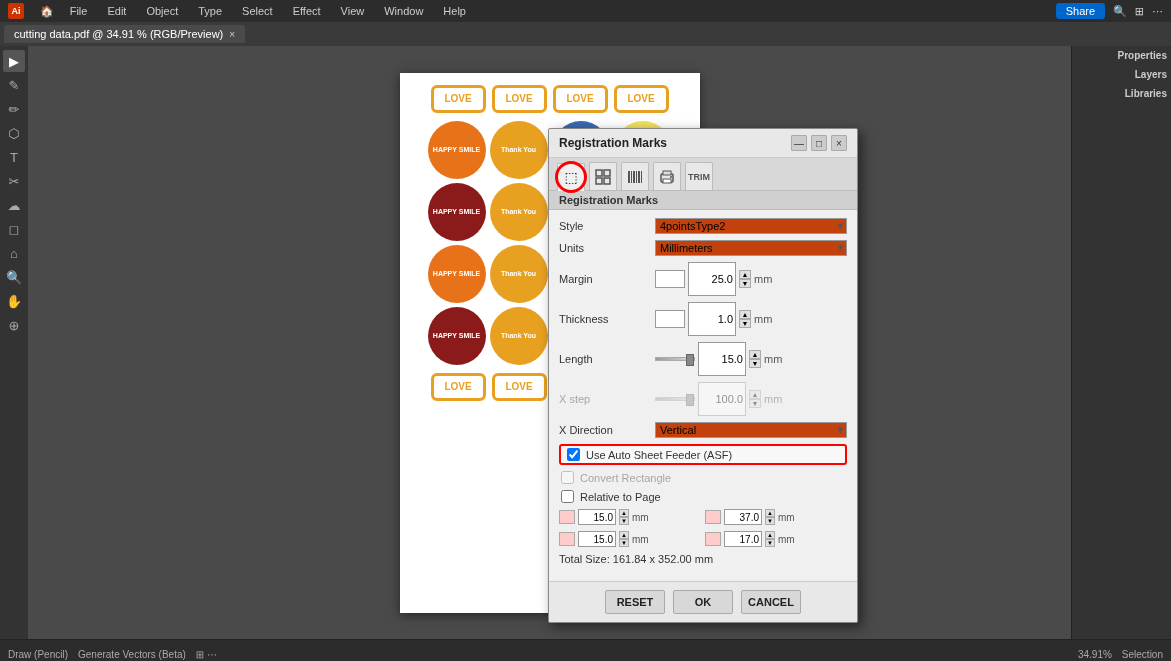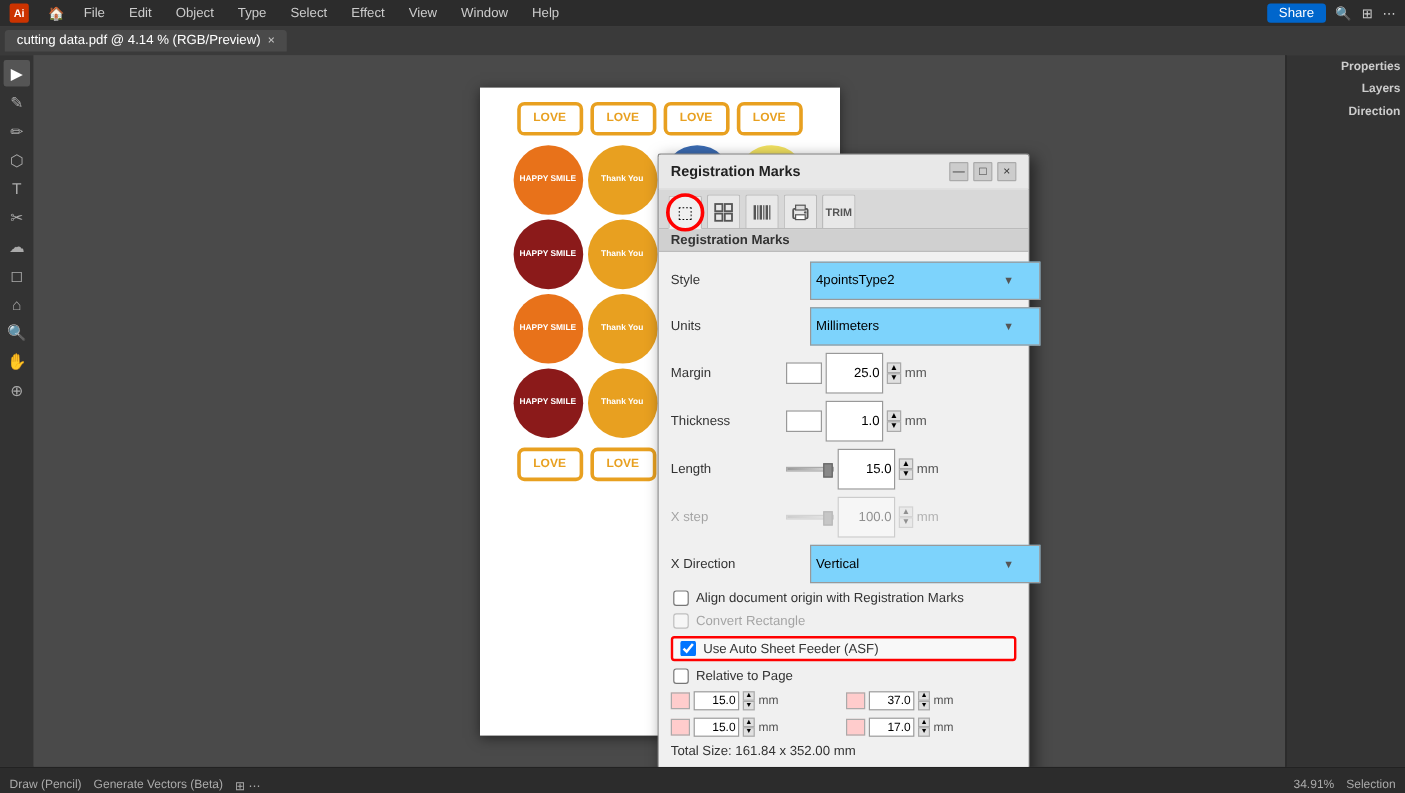--- a/index.html
+++ b/index.html
@@ -364,29 +364,28 @@
       font-size: 11px;
       color: #555;
       width: 18px;
     }
     .form-select-wrapper {
       flex: 1;
       position: relative;
     }
     .form-select {
       width: 100%;
-      height: 32px;
-      background: #7dd3fc;
+      height: 16px;
+      background: #c2410c;
       border: 1px solid #999;
       font-size: 11px;
       padding: 0 4px;
       appearance: none;
       cursor: pointer;
       padding-right: 18px;
-      margin-left: 20px;
     }
     .select-arrow {
       position: absolute;
       right: 2px;
       top: 50%;
       transform: translateY(-50%);
       font-size: 9px;
       pointer-events: none;
       color: #555;
     }
@@ -536,21 +535,21 @@
   <div class="menu-bar-right">
     <button class="share-btn">Share</button>
     <span>🔍</span>
     <span>⊞</span>
     <span>⋯</span>
   </div>
 </div>
 
 <div class="tab-bar">
   <div class="tab active">
-    <span>cutting data.pdf @ 4.14 % (RGB/Preview)</span>
+    <span>cutting data.pdf @ 34.91 % (RGB/Preview)</span>
     <span class="tab-close">×</span>
   </div>
 </div>
 
 <div class="main-area">
 
   <div class="left-sidebar">
     <div class="tool-icon active">▶</div>
     <div class="tool-icon">✎</div>
     <div class="tool-icon">✏</div>
@@ -753,33 +752,29 @@
               <div class="form-select-wrapper">
                 <select class="form-select">
                   <option>Vertical</option>
                   <option>Horizontal</option>
                 </select>
                 <span class="select-arrow">▼</span>
               </div>
             </div>
           </div>
 
-          <div class="checkbox-row">
-            <input type="checkbox" id="align-cb" style="">
-            <label for="align-cb" class="checkbox-label">Align document origin with Registration Marks</label>
+
+          <div class="checkbox-row checkbox-highlighted">
+            <input type="checkbox" id="asf-cb" checked="" style="">
+            <label for="asf-cb" class="checkbox-label">Use Auto Sheet Feeder (ASF)</label>
           </div>
 
           <div class="checkbox-row disabled">
             <input type="checkbox" id="convert-cb" style="">
             <label for="convert-cb" class="checkbox-label">Convert Rectangle</label>
-          </div>
-
-          <div class="checkbox-row checkbox-highlighted">
-            <input type="checkbox" id="asf-cb" checked="" style="">
-            <label for="asf-cb" class="checkbox-label">Use Auto Sheet Feeder (ASF)</label>
           </div>
 
           <div class="checkbox-row">
             <input type="checkbox" id="relative-cb" style="">
             <label for="relative-cb" class="checkbox-label">Relative to Page</label>
           </div>
 
           <div class="position-grid">
             <div class="position-cell">
               <div class="pos-color-swatch" style="background:#ffcccc;"></div>
@@ -838,21 +833,21 @@
   </div>
 
   <div class="right-panel">
     <div class="panel-section">
       <div class="panel-title">Properties</div>
     </div>
     <div class="panel-section">
       <div class="panel-title">Layers</div>
     </div>
     <div class="panel-section">
-      <div class="panel-title">Direction</div>
+      <div class="panel-title">Libraries</div>
     </div>
   </div>
 
 </div>
 
 <div class="bottom-bar">
   <span>Draw (Pencil)</span>
   <span>Generate Vectors (Beta)</span>
   <span>⊞ ⋯</span>
   <span style="margin-left: auto;">34.91%</span>

